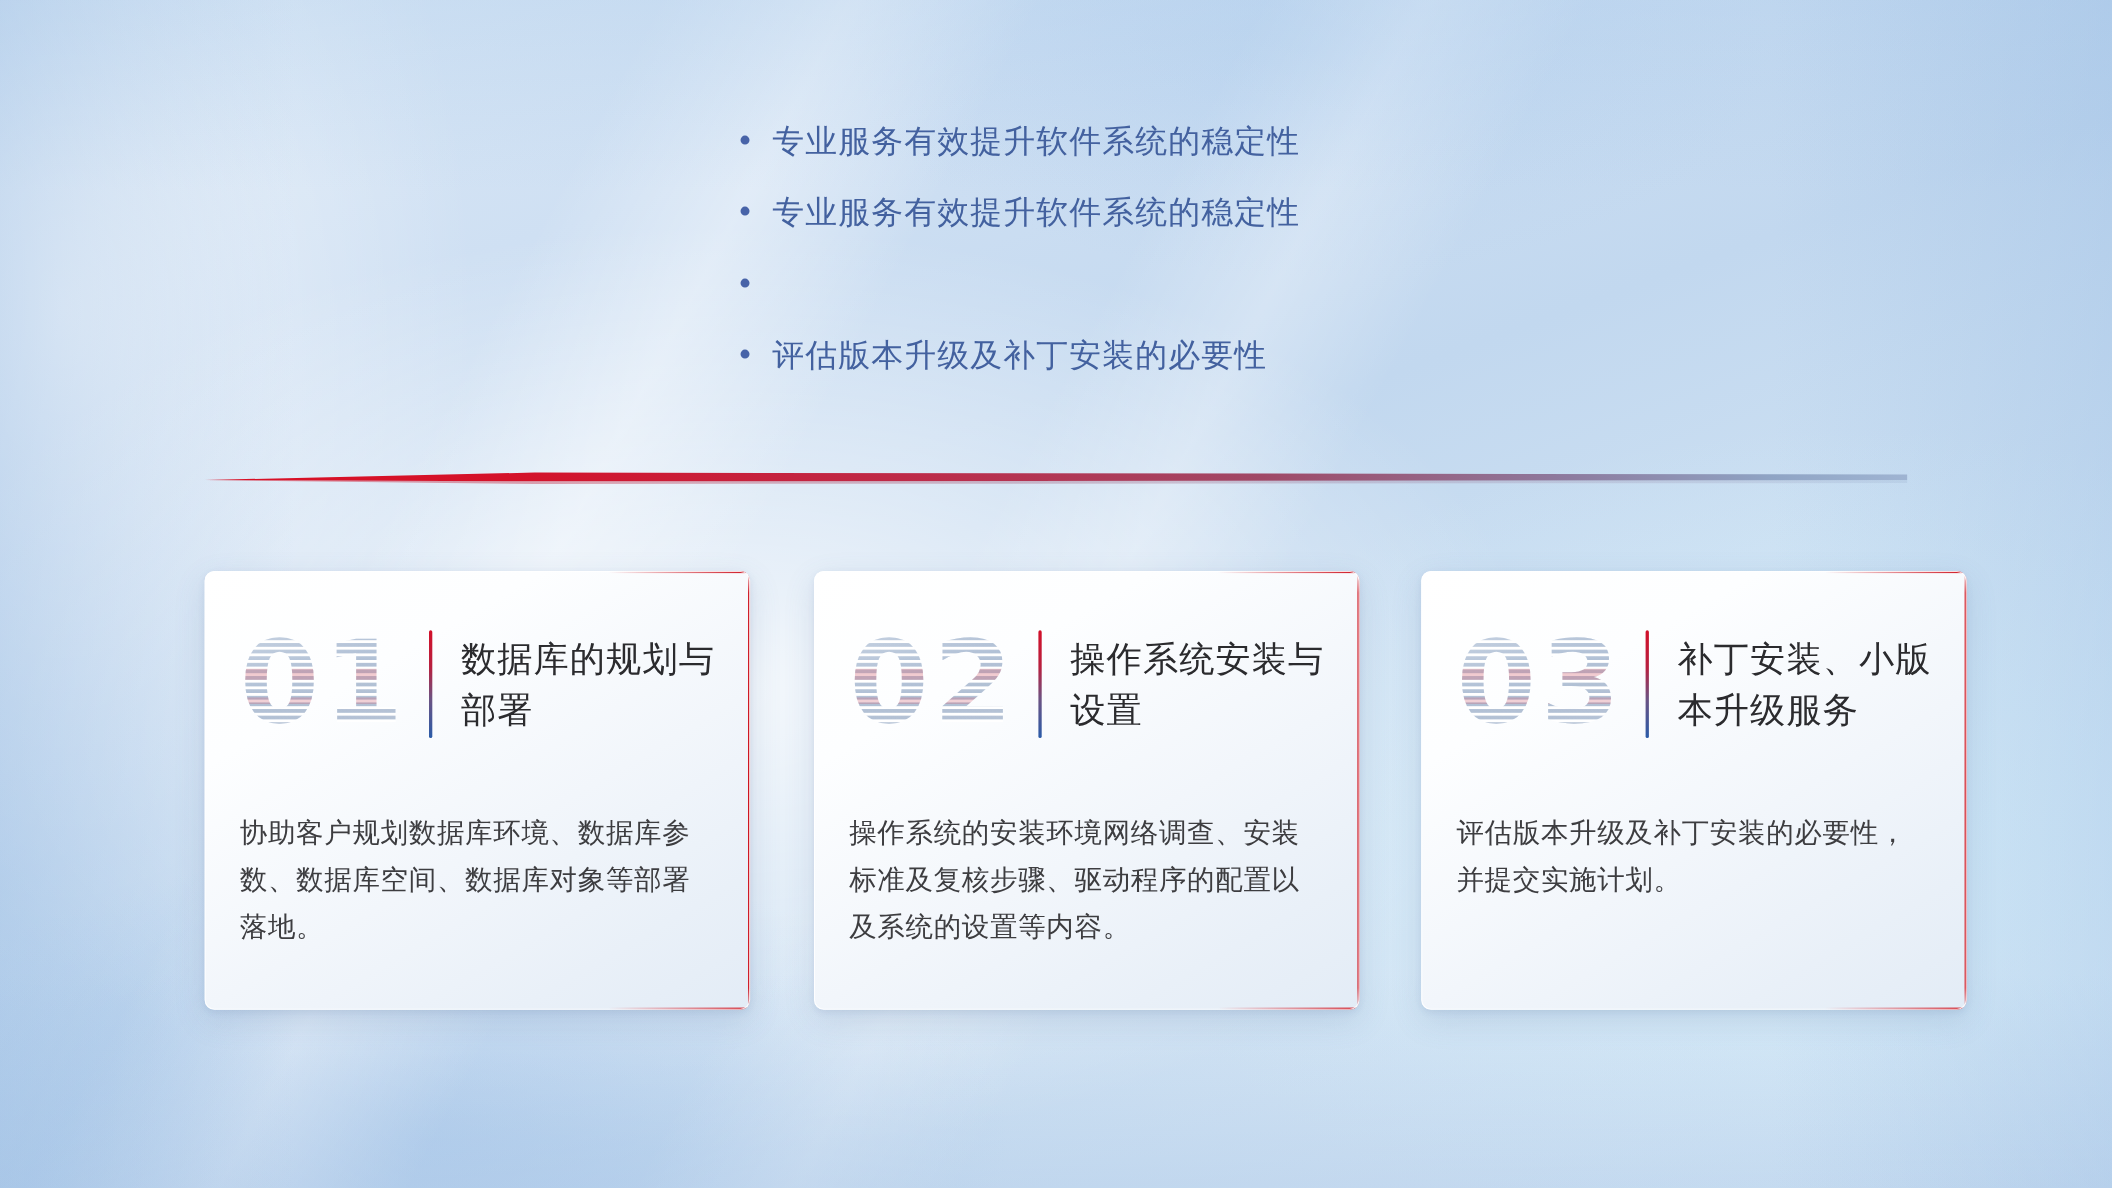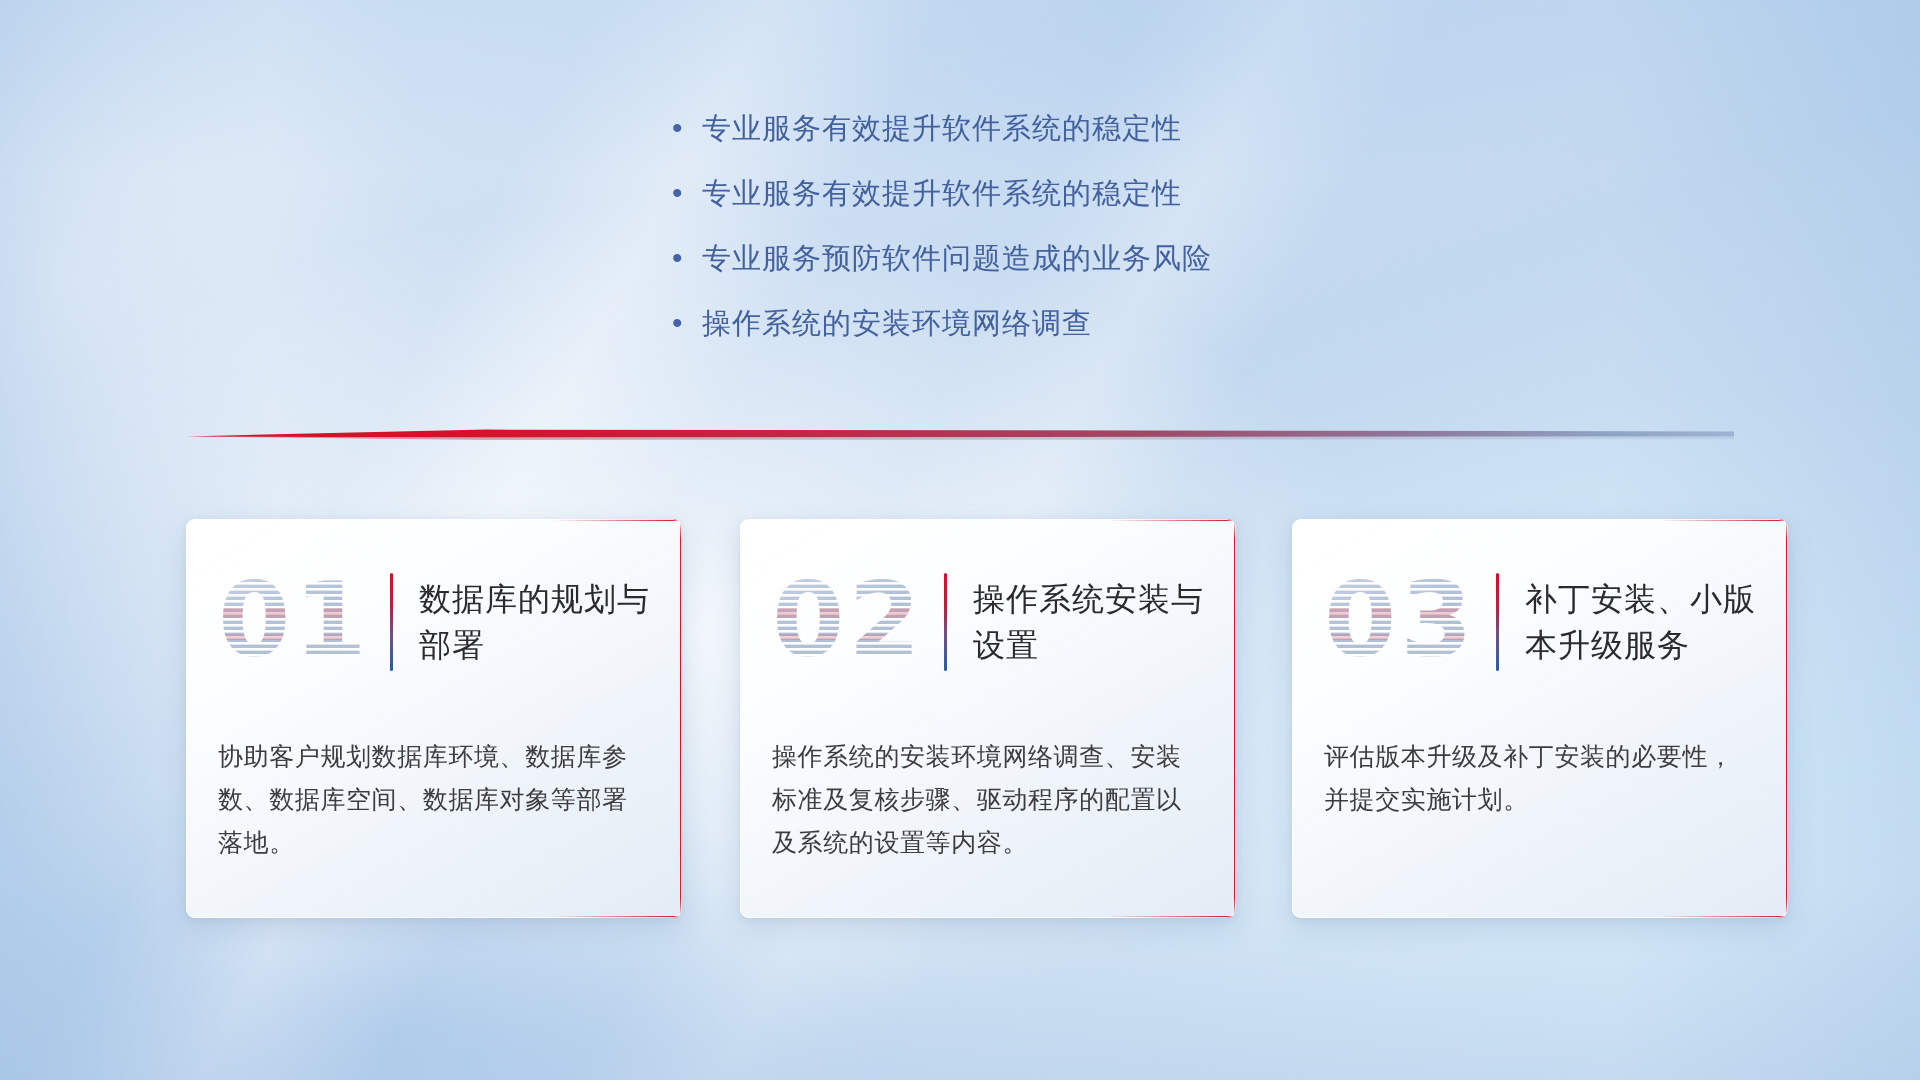--- a/index.html
+++ b/index.html
@@ -198,25 +198,24 @@
   <li class="bullet-row">
     <span class="bullet-dot">•</span>
     <span class="bullet-text">专业服务有效提升软件系统的稳定性</span>
   </li>
   <li class="bullet-row">
     <span class="bullet-dot">•</span>
     <span class="bullet-text">专业服务有效提升软件系统的稳定性</span>
   </li>
   <li class="bullet-row">
     <span class="bullet-dot">•</span>
-    <span class="bullet-text">专业服务预防软件问题造成的业务风险</span>
   </li>
   <li class="bullet-row">
     <span class="bullet-dot">•</span>
-    <span class="bullet-text">操作系统的安装环境网络调查</span>
+    <span class="bullet-text">评估版本升级及补丁安装的必要性</span>
   </li>
 </ul>
 
 <div id="divider">
   <svg width="1548" height="22" viewBox="0 0 1548 22" preserveAspectRatio="none" aria-hidden="true">
     <defs>
       <linearGradient id="divGrad" x1="0" y1="0" x2="1" y2="0">
         <stop offset="0" stop-color="#d80f24"></stop>
         <stop offset="0.18" stop-color="#d4122a"></stop>
         <stop offset="0.42" stop-color="#bd2b49"></stop>

